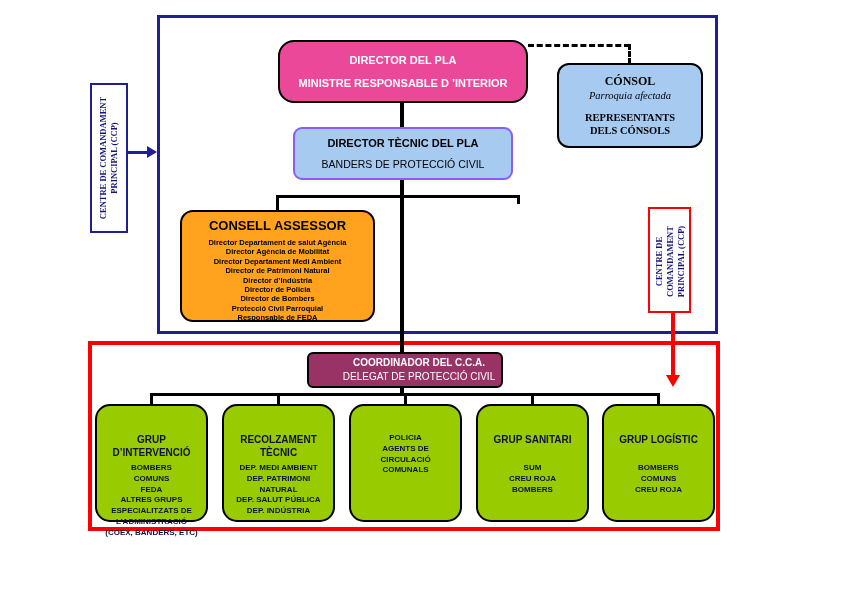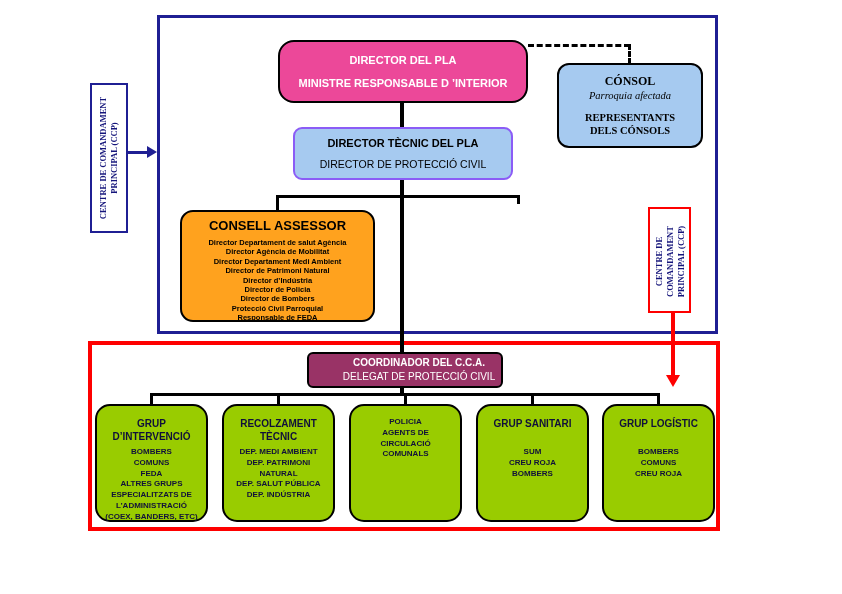--- a/index.html
+++ b/index.html
@@ -31,21 +31,21 @@
     border-radius:6px;color:#fff;display:flex;flex-direction:column;justify-content:center;align-items:center;line-height:1.4;padding-left:28px;}
   .ccp{background:#fff;font-family:"Liberation Serif",serif;font-weight:bold;font-size:8.5px;
     color:#15157B;z-index:3;box-sizing:border-box;}
   .ccp-left{left:90px;top:83px;width:38px;height:150px;border:2px solid #1F1F93;}
   .ccp-right{left:648px;top:207px;width:43px;height:106px;border:2px solid #FE0000;}
   .rot{position:absolute;transform:rotate(-90deg);display:flex;align-items:center;justify-content:center;
     text-align:center;line-height:1.3;}
   .rot-left{width:146px;height:34px;left:-56px;top:56px;}
   .rot-right{width:98px;height:39px;left:-29.5px;top:32.5px;}
   .group{top:404px;width:113px;height:118px;background:#99CC00;border:2px solid #000;border-radius:15px;
-    padding-top:11px;color:#10103A;z-index:3;box-sizing:border-box;text-align:center;position:absolute;}
+    padding-top:27px;color:#10103A;z-index:3;box-sizing:border-box;text-align:center;position:absolute;}
   .group-title{font-weight:bold;font-size:10px;line-height:1.3;height:30px;display:flex;align-items:flex-start;justify-content:center;}
   .group-members{font-weight:bold;font-size:8px;line-height:1.35;}
   .consell-title{font-weight:bold;font-size:13px;margin-bottom:5px;}
   .consell-members{font-weight:bold;font-size:7.5px;line-height:1.25;}
   
   .arrow-left-line{left:127px;top:151px;width:22px;height:3px;background:#1F1F93;z-index:2;}
   .arrow-left-head{left:147px;top:146px;width:0;height:0;border-top:6px solid transparent;
     border-bottom:6px solid transparent;border-left:10px solid #1F1F93;z-index:2;}
   .arrow-red-line{left:671px;top:313px;width:4px;height:63px;background:#FE0000;z-index:4;}
   .arrow-red-head{left:666px;top:375px;width:0;height:0;border-left:7px solid transparent;
@@ -98,21 +98,21 @@
   <div class="abs node box-consol">
     <div class="t-bold sz12">CÓNSOL</div>
     <div class="italic sz105">Parroquia afectada</div>
     <div style="height:9px;"></div>
     <div class="t-bold sz105">REPRESENTANTS</div>
     <div class="t-bold sz105">DELS CÓNSOLS</div>
   </div>
 
   <div class="abs node box-tecnic">
     <div class="t-bold sz11">DIRECTOR TÈCNIC DEL PLA</div>
-    <div class="sz105">DIRECTOR DE PROTECCIÓ CIVIL</div>
+    <div class="sz105">BANDERS DE PROTECCIÓ CIVIL</div>
   </div>
 
   <div class="abs node box-consell">
     <div class="consell-title">CONSELL ASSESSOR</div>
     <div class="consell-members">
         <div>Director Departament de salut Agència</div>
         <div>Director Agència de Mobilitat</div>
         <div>Director Departament Medi Ambient</div>
         <div>Director de Patrimoni Natural</div>
         <div>Director d’Indústria</div>

